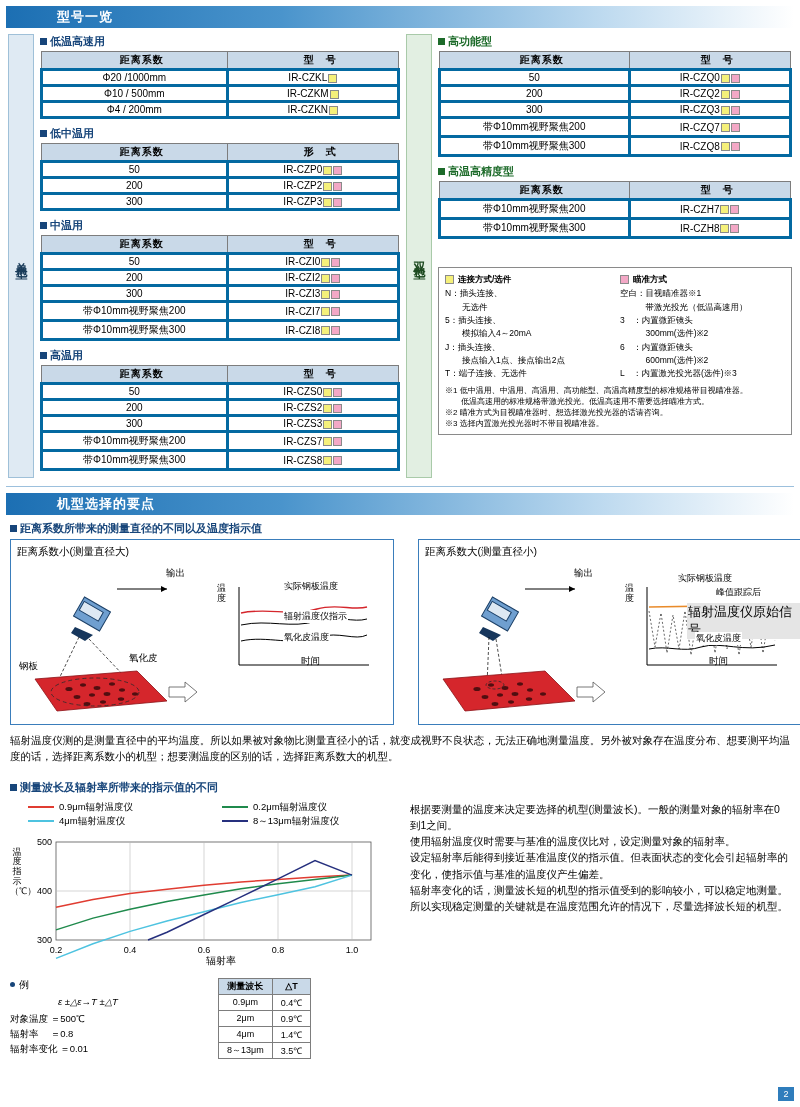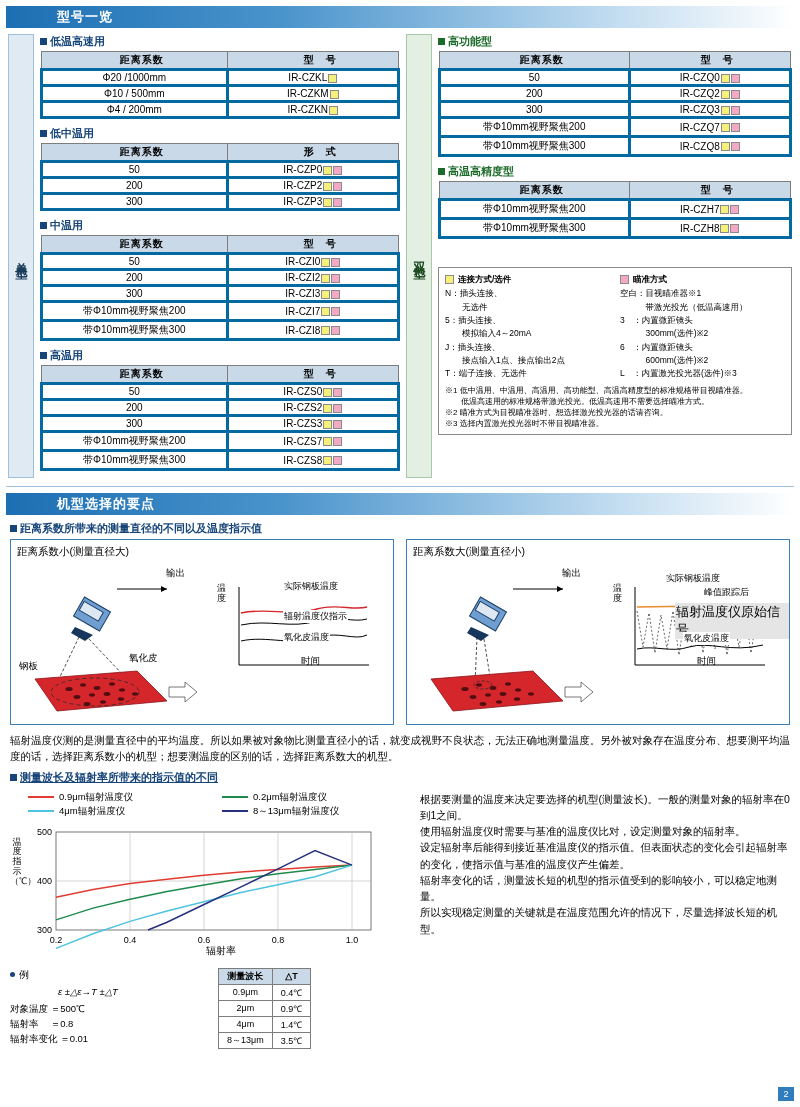--- a/index.html
+++ b/index.html
@@ -118,38 +118,38 @@
   .notes { margin-top: 4px; font-size: 8px; line-height: 1.4; }
 
   
   .s1 { display: flex; padding: 6px 8px 0 8px; gap: 6px; }
   .s1 .colL { width: 360px; }
   .s1 .colR { flex: 1; }
   .blk { margin-bottom: 7px; }
 
   
   .s2 { padding: 6px 10px 0 10px; }
-  .figrow { display: flex; gap: 12px; margin-top: 3px; }
+  .figrow { display: flex; gap: 24px; margin-top: 3px; }
   .figbox {
     flex: 1;
     border: 1px solid #3a7dbb;
     background: #fff;
     padding: 5px 6px 4px 6px;
     position: relative;
     height: 186px;
   }
   .figtitle { font-size: 10.5px; margin-bottom: 2px; }
   .para {
     font-size: 10.5px;
     line-height: 1.55;
     margin-top: 7px;
     text-align: justify;
   }
   
-  .chartrow { display: flex; gap: 10px; margin-top: 4px; }
+  .chartrow { display: flex; margin-top: 4px; }
   .chartside { width: 400px; }
   .chartlegend {
     display: grid;
     grid-template-columns: 1fr 1fr;
     gap: 1px 6px;
     font-size: 9.5px;
     margin: 2px 0 4px 18px;
   }
   .cl { display: flex; align-items: center; }
   .cl .line { width: 26px; height: 0; border-top: 2px solid #000; margin-right: 5px; }
@@ -537,21 +537,21 @@
       <div style="position:absolute;left:290px;top:115px;font-size:9.5px">时间</div>
       <div style="position:absolute;left:258px;top:32px;font-size:9px;background:#fff;padding:0 1px">实际钢板温度</div>
       <div style="position:absolute;left:296px;top:46px;font-size:9px;background:#fff;padding:0 1px">峰值跟踪后</div>
       <div style="position:absolute;left:268px;top:63px;font-size:13px;background:#e5e5e5;padding:0 1px">辐射温度仪原始信号</div>
       <div style="position:absolute;left:276px;top:92px;font-size:9px;background:#fff;padding:0 1px">氧化皮温度</div>
     </div>
   </div>
 
   <div class="para">辐射温度仪测的是测量直径中的平均温度。所以如果被对象物比测量直径小的话，就变成视野不良状态，无法正确地测量温度。另外被对象存在温度分布、想要测平均温度的话，选择距离系数小的机型；想要测温度的区别的话，选择距离系数大的机型。</div>
 
-  <div class="ghead" style="margin-top:5px;text-decoration:underline;">
+  <div class="ghead" style="margin-top:15px;">
     <span class="sq"></span>
     <span>测量波长及辐射率所带来的指示值的不同</span>
   </div>
 
   <div class="chartrow">
     <div class="chartside">
 
       <div class="chartlegend">
         <div class="cl">
           <span class="line" style="border-top-color:#e03c31"></span>

